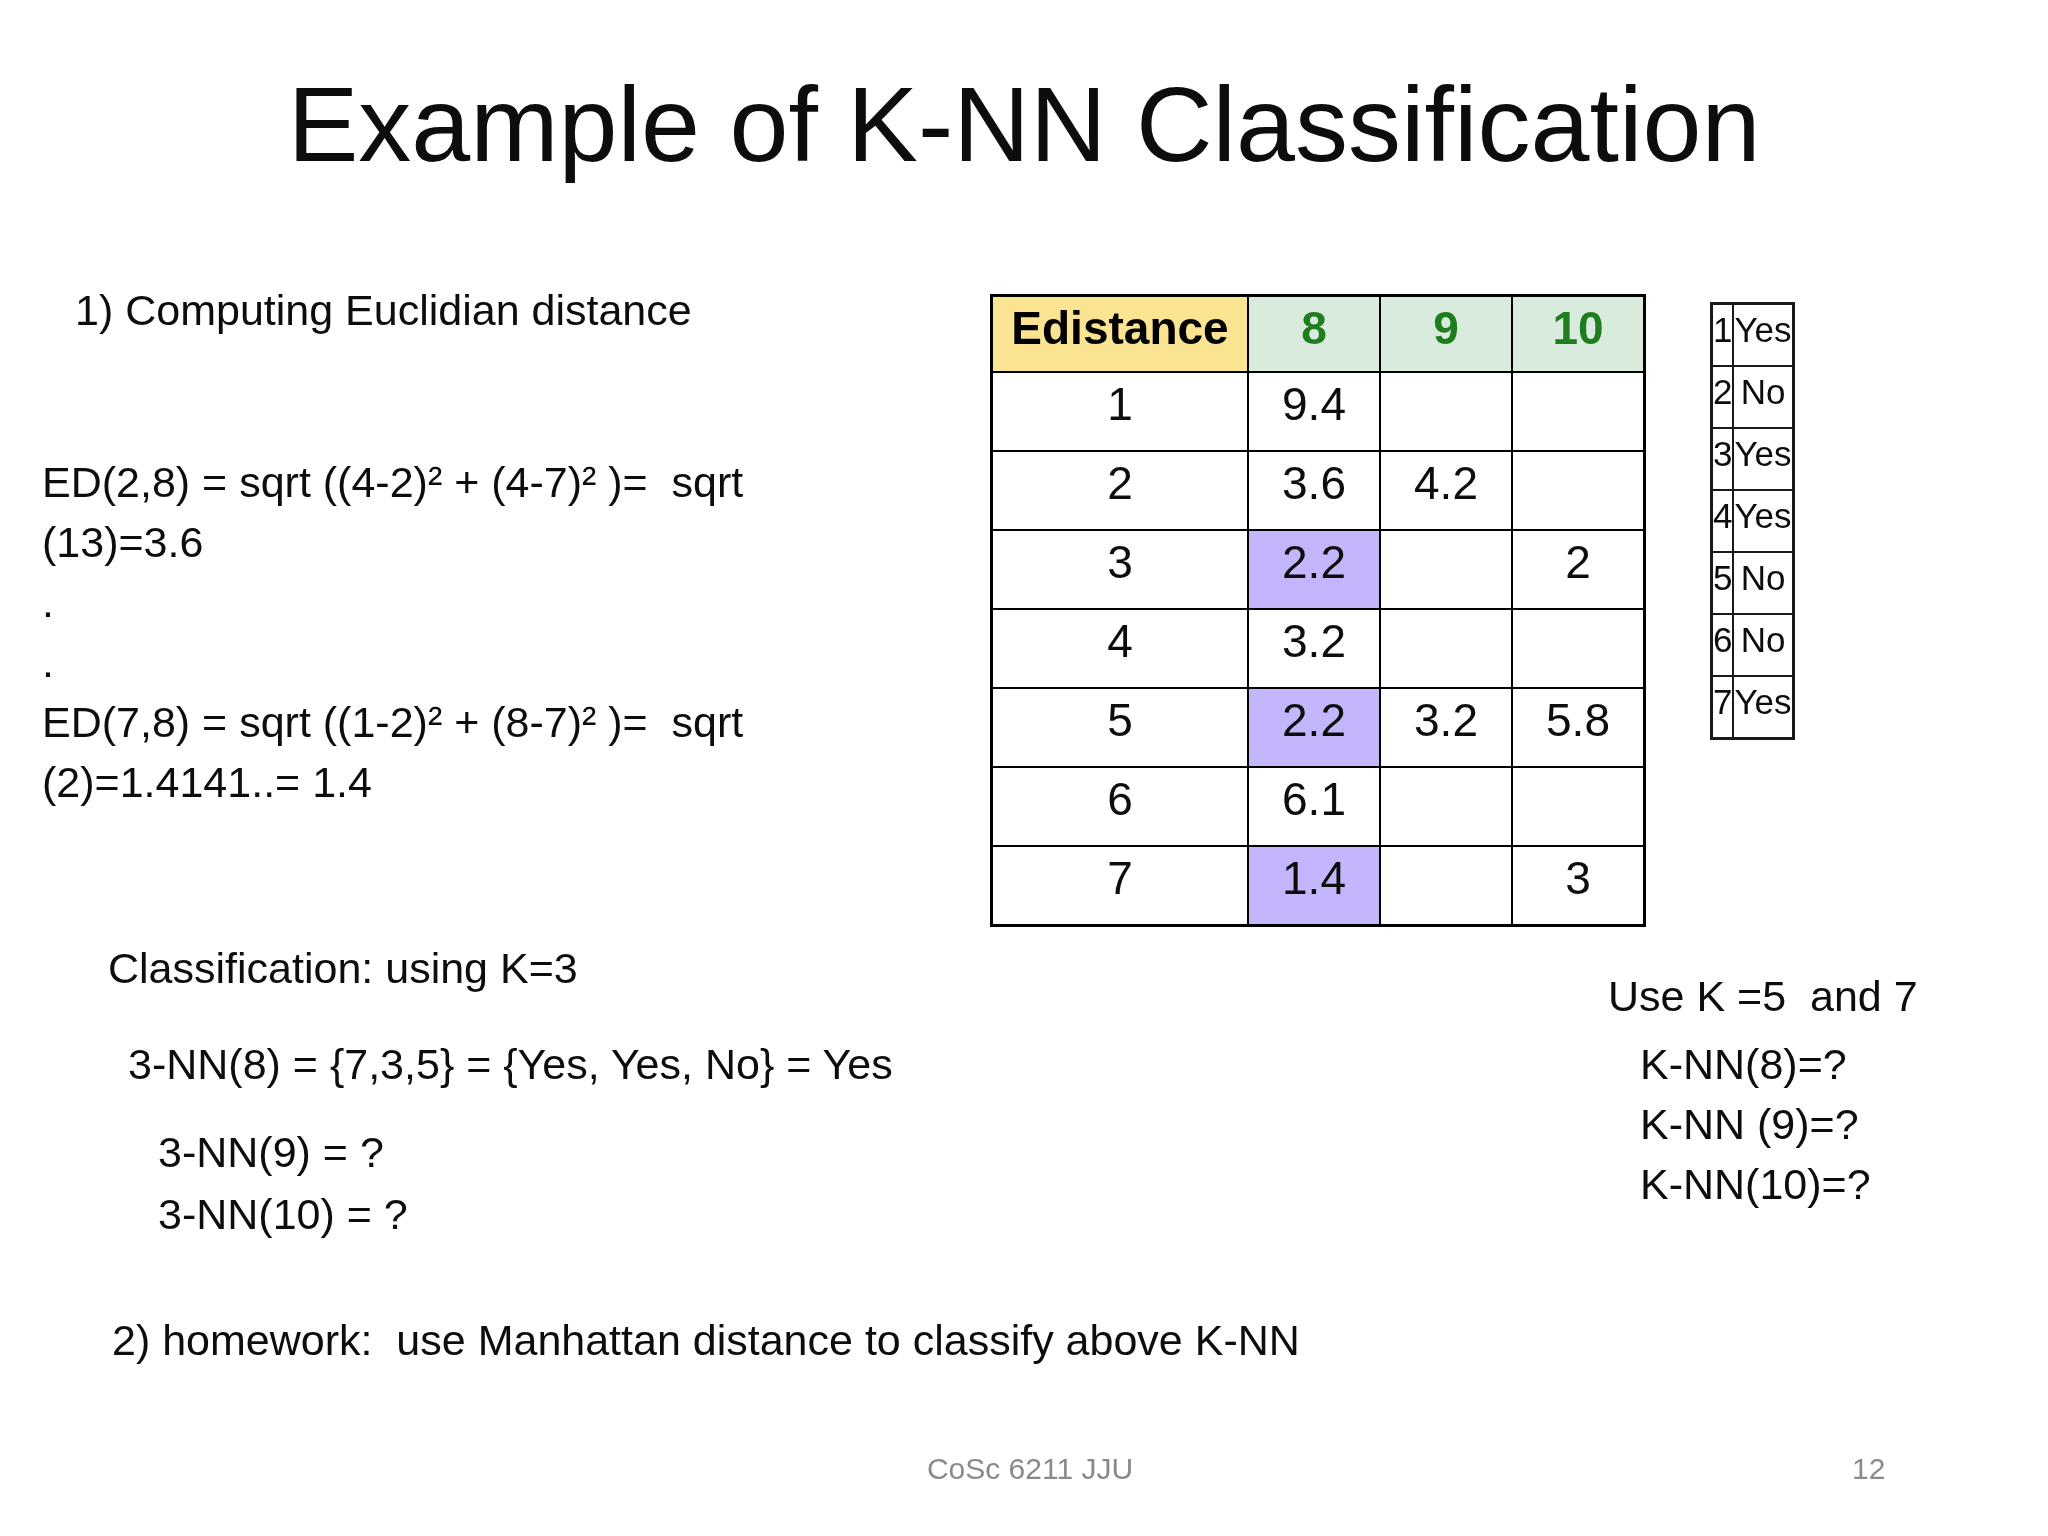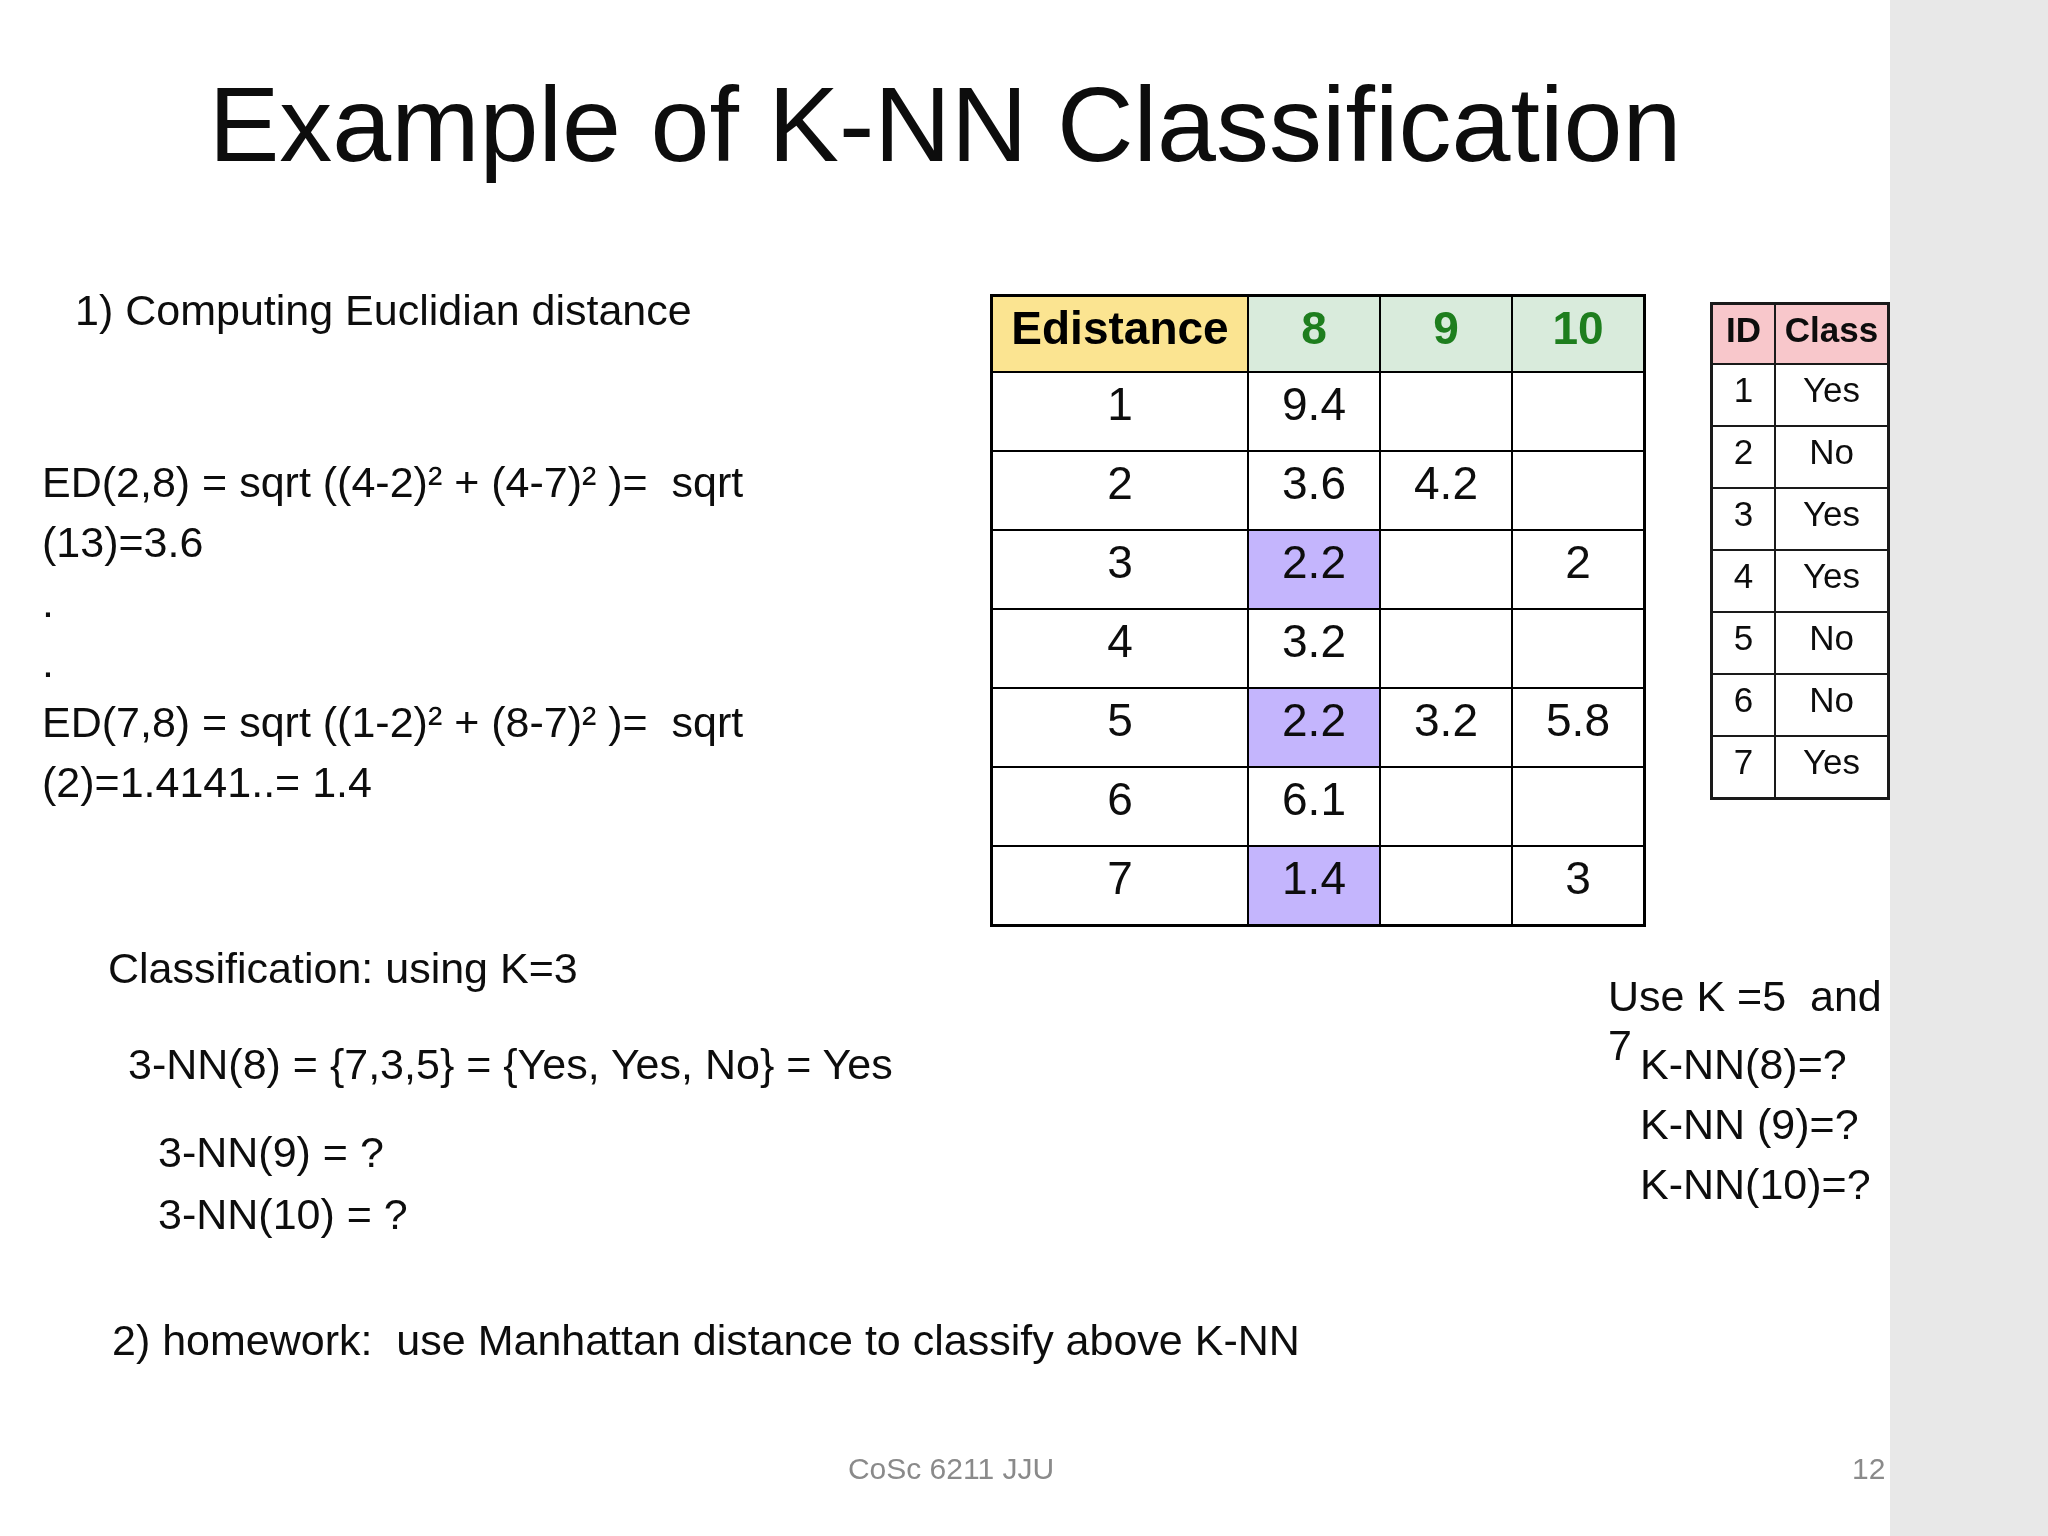--- a/index.html
+++ b/index.html
@@ -1,18 +1,18 @@
 <!DOCTYPE html>
 <html><head>
 <meta charset="utf-8">
 <style>
   html,body{margin:0;padding:0;background:#e8e8e8;}
   .slide{
     position:relative;
-    width:1890px;height:1536px;
+    width:2048px;height:1536px;
     background:#ffffff;
     font-family:"Liberation Sans", sans-serif;
     color:#0d0d0d;
     overflow:hidden;
   }
   .txt{position:absolute;white-space:pre-wrap;}
   .slide-title{
     position:absolute;left:0;right:0;top:58px;
     text-align:center;
     font-size:106px;line-height:1.25;
@@ -130,24 +130,20 @@
       <td>7</td>
       <td class="hl">1.4</td>
       <td></td>
       <td>3</td>
     </tr>
   </tbody>
     </table>
 
   <table class="id-table">
     <tbody>
-        <tr>
-      <th class="col-id">ID</th>
-      <th class="col-class">Class</th>
-    </tr>
     <tr>
       <td>1</td>
       <td>Yes</td>
     </tr>
     <tr>
       <td>2</td>
       <td>No</td>
     </tr>
     <tr>
       <td>3</td>

